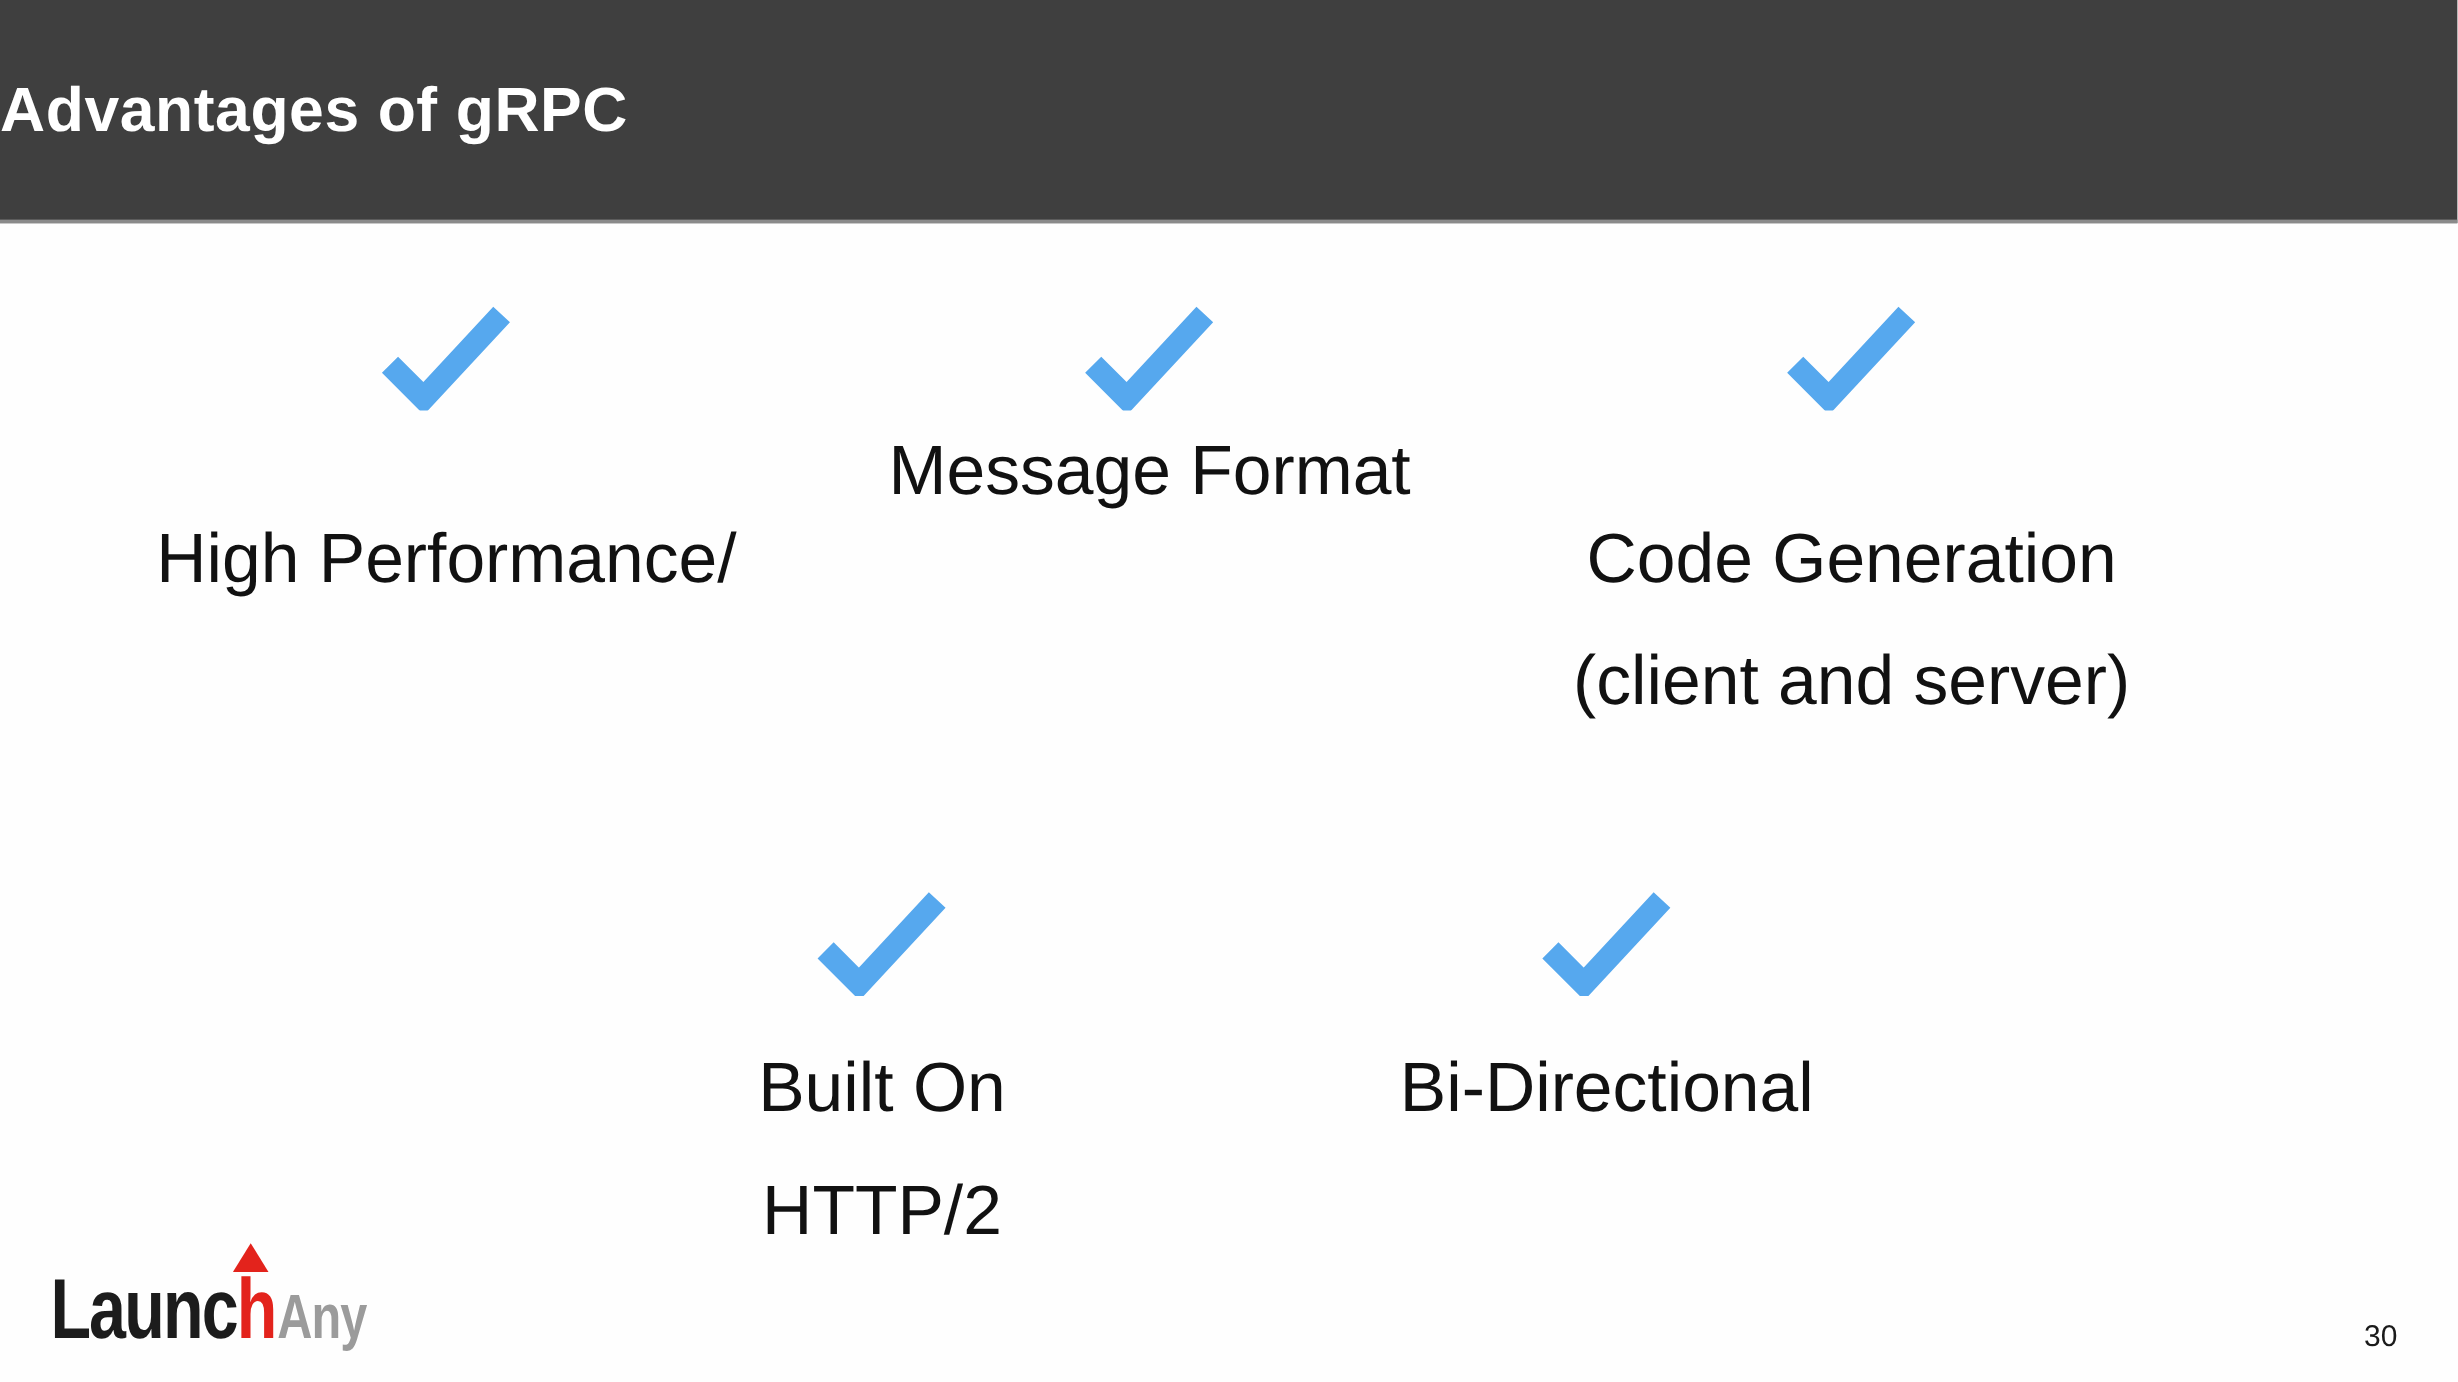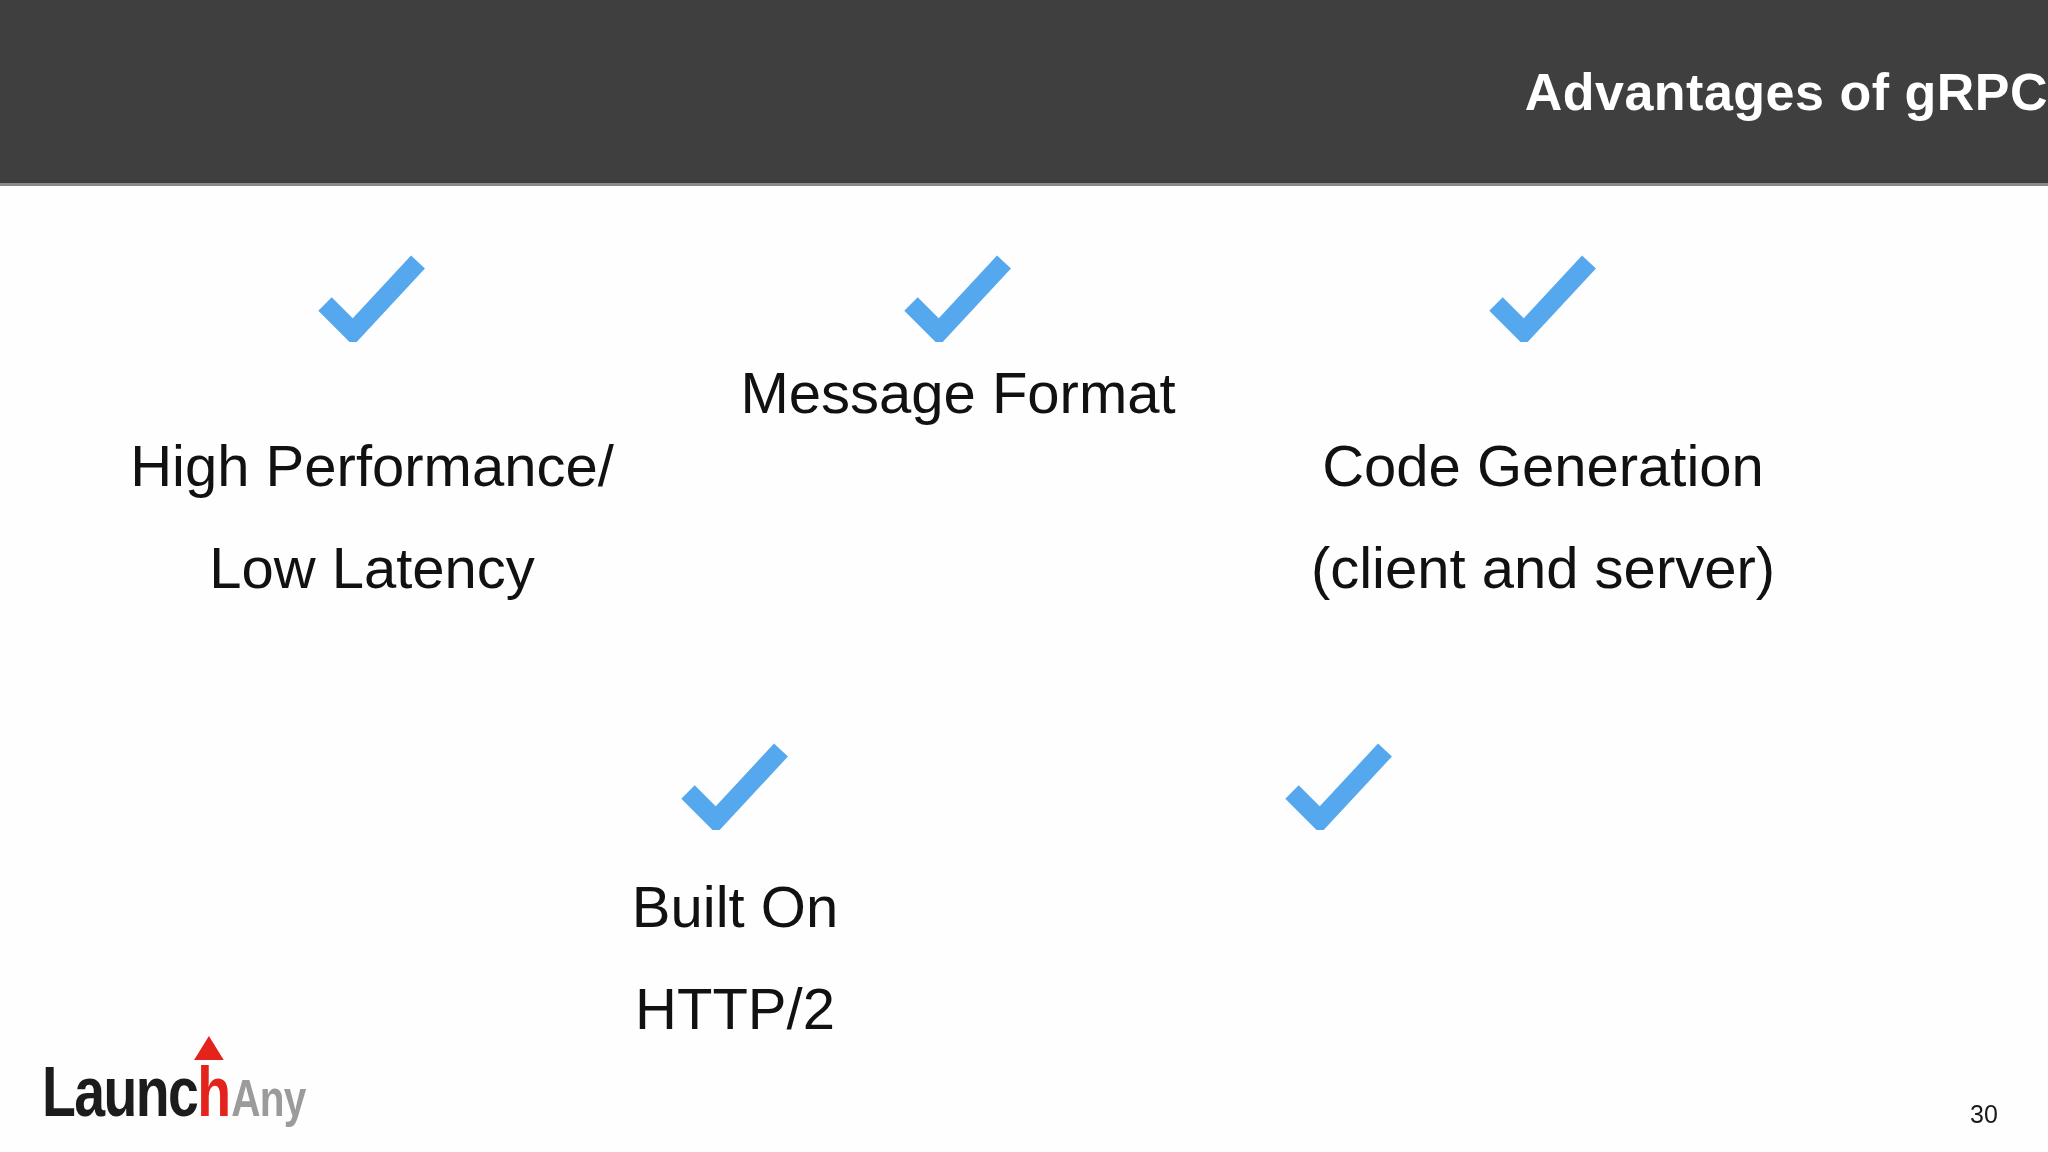--- a/index.html
+++ b/index.html
@@ -19,21 +19,21 @@
   .titlebar {
     position: absolute;
     top: 0; left: 0;
     width: 100%;
     height: 183px;
     background: #3f3f3f;
     border-bottom: 3px solid #8a8a8a;
     box-sizing: content-box;
     display: flex;
     align-items: center;
-    justify-content: flex-end;
+    justify-content: flex-start;
   }
   .title-text {
     color: #ffffff;
     font-size: 52px;
     font-weight: bold;
     margin: 0;
     letter-spacing: 0.5px;
     white-space: nowrap;
   }
 
@@ -125,21 +125,20 @@
 
   <header class="titlebar">
     <h1 class="title-text">Advantages of gRPC</h1>
   </header>
 
   <div class="feature row1 f1">
     <svg class="check-icon" viewBox="0 0 110 90">
       <path d="M8 52 L36 80 L101 10" fill="none" stroke-width="19" stroke-linecap="butt" stroke-linejoin="miter" stroke="#56a8ee"></path>
     </svg>
     <div class="feature-line fl-first">High Performance/</div>
-    <div class="feature-line">Low Latency</div>
   </div>
 
   <div class="feature row1 f2">
     <svg class="check-icon" viewBox="0 0 110 90">
       <path d="M8 52 L36 80 L101 10" fill="none" stroke-width="19" stroke-linecap="butt" stroke-linejoin="miter" stroke="#56a8ee"></path>
     </svg>
     <div class="feature-line">Message Format</div>
   </div>
 
   <div class="feature row1 f3">
@@ -155,20 +154,21 @@
       <path d="M8 52 L36 80 L101 10" fill="none" stroke-width="19" stroke-linecap="butt" stroke-linejoin="miter" stroke="#56a8ee"></path>
     </svg>
     <div class="feature-line fl-first">Built On</div>
     <div class="feature-line">HTTP/2</div>
   </div>
 
   <div class="feature row2 f5">
     <svg class="check-icon" viewBox="0 0 110 90">
       <path d="M8 52 L36 80 L101 10" fill="none" stroke-width="19" stroke-linecap="butt" stroke-linejoin="miter" stroke="#56a8ee"></path>
     </svg>
+    <div class="feature-line fl-first">Bi-Directional</div>
   </div>
 
   <div class="logo">
     <span class="lg-black">Launc</span><span class="lg-h"><span>h</span><span class="up-arrow"></span></span><span class="lg-gray">Any</span>
   </div>
 
   <div class="pagenum">30</div>
 
 </div>
 

